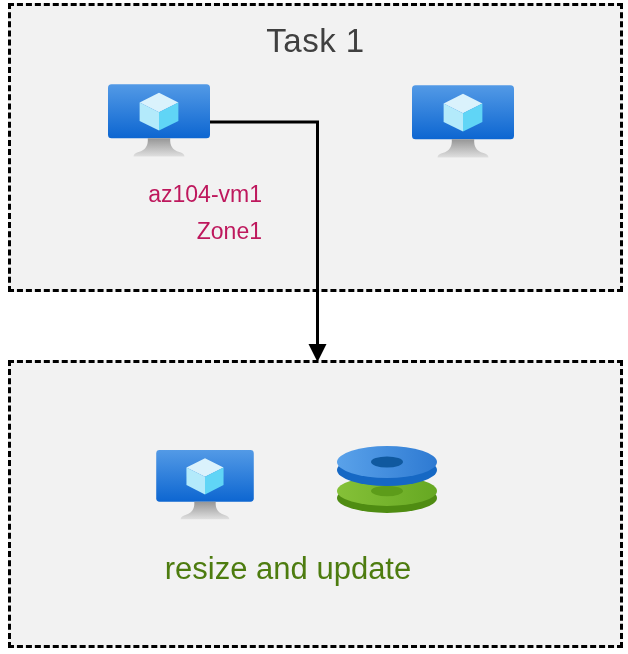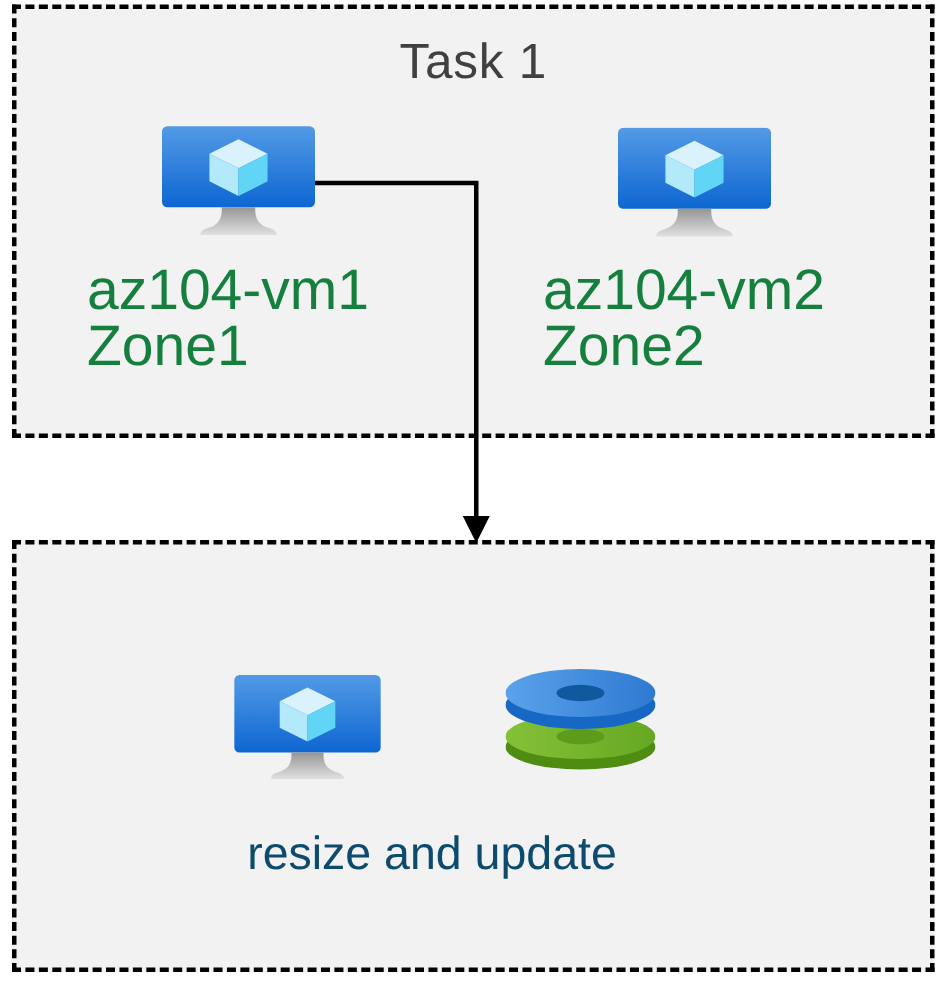--- a/index.html
+++ b/index.html
@@ -6,25 +6,25 @@
   .canvas{position:relative;width:628px;height:654px;background:#ffffff;overflow:hidden;
           font-family:"Liberation Sans","DejaVu Sans",sans-serif;}
   .task-box{position:absolute;box-sizing:border-box;border:3px dashed #000000;background:#f2f2f2;}
   #task1-box{left:8px;top:3px;width:615px;height:289px;}
   #task2-box{left:8px;top:360px;width:615px;height:288px;}
   .box-title{position:absolute;left:0;width:100%;text-align:center;
              font-size:33px;color:#404040;letter-spacing:0.5px;}
   #task1-title{top:16px;}
   #task2-title{top:13px;}
   .icon{position:absolute;}
-  .vm-label{position:absolute;text-align:left;font-size:38px;line-height:37px;color:#15803d;}
+  .vm-label{position:absolute;text-align:right;font-size:23px;line-height:37px;color:#be185d;}
   #vm1-label{left:47px;top:170px;width:204px;}
   #vm2-label{left:351px;top:170px;width:204px;}
   #task2-caption{position:absolute;left:107px;top:188px;width:340px;text-align:center;
-                 font-size:31px;color:#0c4a6e;}
+                 font-size:31px;color:#4d7c0f;}
   #connector{position:absolute;left:0;top:0;pointer-events:none;z-index:5;}
 </style>
 </head>
 <body>
 
 <div class="canvas">
 
   <div class="task-box" id="task1-box">
     <div class="box-title" id="task1-title">Task 1</div>
 
@@ -63,24 +63,20 @@
             <stop offset="0" stop-color="#969696"></stop>
               <stop offset="1" stop-color="#e0e0e0"></stop>
           </linearGradient>
         </defs>
         <rect x="0" y="0" width="100" height="53" rx="3.5" fill="url(#scr2)"></rect>
         <polygon points="50,8.5 69,18 50,27.5 31,18" fill="#daf2fc"></polygon>
         <polygon points="31,18 50,27.5 50,45.5 31,36" fill="#b3eafb"></polygon>
         <polygon points="69,18 50,27.5 50,45.5 69,36" fill="#60d5f6"></polygon>
         <path d="M39,53 h22 c-0.5,7 2,11.5 9,13.5 c3,0.9 5,2.2 5,4.5 h-50 c0,-2.3 2,-3.6 5,-4.5 c7,-2 9.5,-6.5 9,-13.5 z" fill="url(#std2)"></path>
       </svg>
-    </div>
-    <div class="vm-label" id="vm2-label">
-      <div>az104-vm2</div>
-      <div>Zone2</div>
     </div>
   </div>
 
   <div class="task-box" id="task2-box">
 
     <div class="icon" style="left:145px;top:87px;">
       <svg width="98" height="80" viewBox="0 0 100 82" aria-hidden="true">
         <defs>
           <linearGradient id="scr3" x1="0" y1="0" x2="0" y2="1">
             <stop offset="0" stop-color="#539ae6"></stop>

